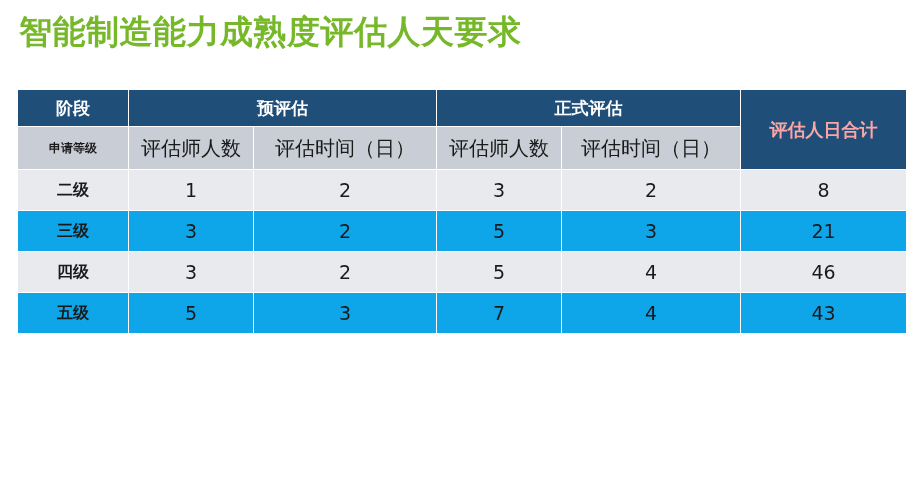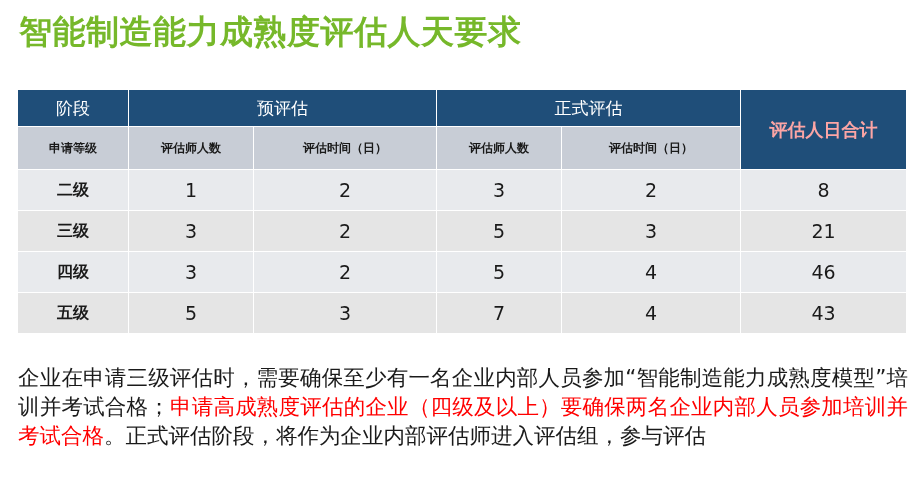--- a/index.html
+++ b/index.html
@@ -51,30 +51,30 @@
   table.daytable td, table.daytable th {
     border: 1px solid #ffffff;
     padding: 0;
     text-align: center;
     vertical-align: middle;
   }
 
   .h-navy {
     background: #1f4e79;
     color: #ffffff;
-    font-weight: normal;
+    font-weight: bold;
     font-size: 17px;
     height: 36px;
   }
   .h-grey {
     background: #c8cdd6;
     color: #1a1a1a;
-    font-size: 12px;
+    font-size: 20px;
     height: 42px;
-    font-weight: bold;
+    font-weight: normal;
   }
   .h-grey.bold {
     font-weight: bold;
     font-size: 12px;
   }
   .totals-head {
     background: #1f4e79;
     color: #fca5a5;
     font-weight: bold;
     font-size: 18px;
@@ -83,21 +83,21 @@
   td.cell {
     height: 40px;
     font-size: 19px;
     color: #1a1a1a;
   }
   td.cell.level {
     font-weight: bold;
     font-size: 16px;
   }
   tr.row-light td { background: #e8eaed; }
-  tr.row-dark  td { background: #e5e5e5; }
+  tr.row-dark  td { background: #0ea5e9; }
 
   
   col.c1 { width: 111px; }
   col.c2 { width: 125px; }
   col.c3 { width: 183px; }
   col.c4 { width: 125px; }
   col.c5 { width: 179px; }
   col.c6 { width: 166px; }
 
   
@@ -178,15 +178,14 @@
           <td class="cell">5</td>
           <td class="cell">3</td>
           <td class="cell">7</td>
           <td class="cell">4</td>
           <td class="cell">43</td>
         </tr>
       </tbody>
     </table>
   </div>
 
-  <div class="para"><span>企业在申请三级评估时，需要确保至少有一名企业内部人员参加“智能制造能力成熟度模型”培训并考试合格；</span><span class="red">申请高成熟度评估的企业（四级及以上）要确保两名企业内部人员参加培训并考试合格</span><span>。正式评估阶段，将作为企业内部评估师进入评估组，参与评估</span></div>
 
 </div>
 
 </body></html>

